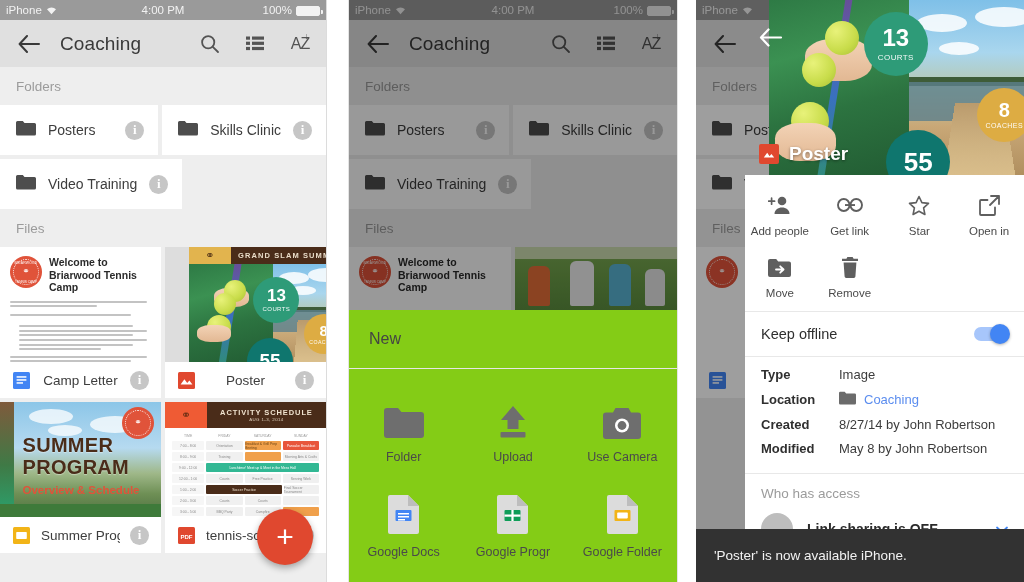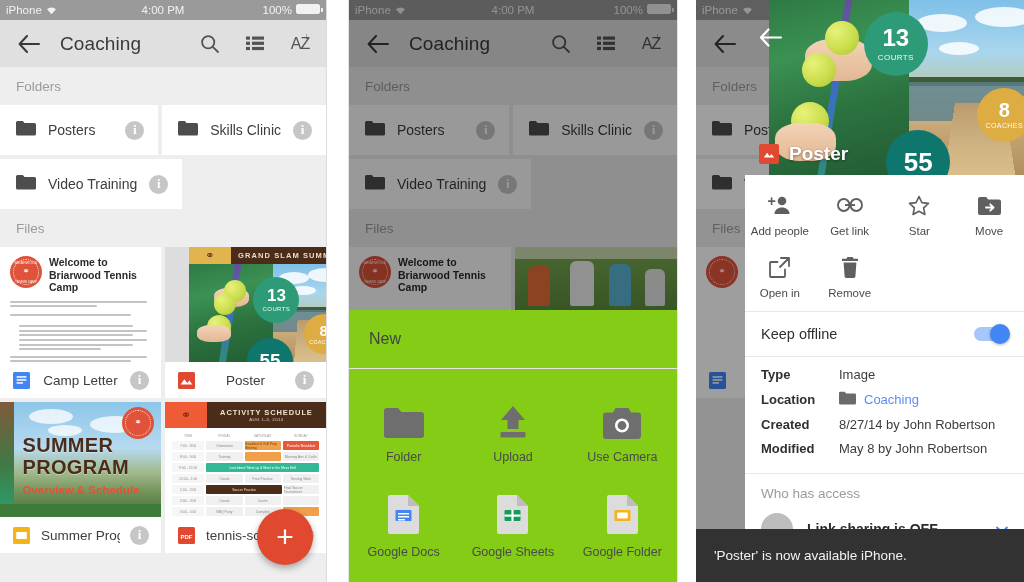--- a/index.html
+++ b/index.html
@@ -20,21 +20,21 @@
   .screen { position: absolute; inset: 0; overflow: hidden; }
 
   
   .statusbar {
     height: 20px; background: #9a9a9a; color: #f2f2f2;
     display: flex; align-items: center; font-size: 11.5px;
     padding: 0 6px; position: relative;
   }
   .sb-left { display: flex; align-items: center; gap: 4px; }
   .sb-center { position: absolute; left: 0; right: 0; text-align: center; font-size: 11.5px; }
-  .sb-right { margin-left: auto; display: flex; align-items: flex-start; gap: 4px; z-index:2;}
+  .sb-right { margin-left: auto; display: flex; align-items: flex-end; gap: 4px; z-index:2;}
   .wifi { width: 11px; height: 9px; position: relative; display:inline-block;}
   .wifi svg { display:block; }
   .battery {
     width: 24px; height: 10px; border: 1.3px solid #f2f2f2; border-radius: 2px;
     position: relative; background: #f2f2f2;
   }
   .battery:after {
     content: ""; position: absolute; right: -4px; top: 2.5px;
     width: 2.5px; height: 4px; background: #f2f2f2; border-radius: 0 1px 1px 0;
   }
@@ -690,21 +690,21 @@
           <div class="new-item">
             <div class="glyph">
               <svg width="31" height="39" viewBox="0 0 31 39">
                   <path d="M0 2a2 2 0 0 1 2-2h18l11 11v26a2 2 0 0 1-2 2H2a2 2 0 0 1-2-2Z" fill="#dcdcdc"></path>
                   <path d="M20 0 l11 11 H20Z" fill="#bdbdbd"></path>
                   <rect x="7.5" y="15" width="16" height="11" rx="1" fill="#0f9d58"></rect>
                   <rect x="14.4" y="15" width="2.2" height="11" fill="#fff"></rect>
                   <rect x="7.5" y="19.5" width="16" height="2.2" fill="#fff"></rect>
                 </svg>
             </div>
-            <div class="lbl">Google Sheets</div>
+            <div class="lbl">Google Progr</div>
           </div>
 
           <div class="new-item">
             <div class="glyph">
               <svg width="31" height="39" viewBox="0 0 31 39">
                   <path d="M0 2a2 2 0 0 1 2-2h18l11 11v26a2 2 0 0 1-2 2H2a2 2 0 0 1-2-2Z" fill="#dcdcdc"></path>
                   <path d="M20 0 l11 11 H20Z" fill="#bdbdbd"></path>
                   <rect x="7.5" y="15" width="16" height="11" rx="1" fill="#f2b417"></rect>
                   <rect x="10.2" y="17.6" width="10.6" height="5.8" rx="0.8" fill="#fff"></rect>
                 </svg>
@@ -872,35 +872,35 @@
           <div class="act">
             <div class="glyph">
               <svg width="22" height="21" viewBox="0 0 22 21">
                   <path d="M11 1.5 l2.9 6.1 6.6.8 -4.9 4.5 1.3 6.6 -5.9-3.3 -5.9 3.3 1.3-6.6 -4.9-4.5 6.6-.8Z" stroke="#5f5f5f" stroke-width="1.6" fill="none" stroke-linejoin="round"></path>
                 </svg>
             </div>
             <div class="lbl">Star</div>
           </div>
           <div class="act">
             <div class="glyph">
+              <svg width="21" height="21" viewBox="0 0 21 21">
+                  <path d="M12 1h8v8M20 1 L11 10" stroke="#5f5f5f" stroke-width="1.8" fill="none" stroke-linecap="round" stroke-linejoin="round"></path>
+                  <path d="M16 12.5V19a1 1 0 0 1-1 1H2a1 1 0 0 1-1-1V6a1 1 0 0 1 1-1h6.5" stroke="#5f5f5f" stroke-width="1.8" fill="none" stroke-linecap="round" stroke-linejoin="round"></path>
+                </svg>
+            </div>
+            <div class="lbl">Open in</div>
+          </div>
+          <div class="act">
+            <div class="glyph">
               <svg width="23" height="19" viewBox="0 0 23 19">
                   <path d="M0 3a2 2 0 0 1 2-2h6.2l2 2.4H21a2 2 0 0 1 2 2V17a2 2 0 0 1-2 2H2a2 2 0 0 1-2-2Z" fill="#5f5f5f"></path>
                   <path d="M8 11.5h7M12.2 8.3 L15.6 11.5 L12.2 14.7" stroke="#fff" stroke-width="1.8" fill="none" stroke-linecap="round" stroke-linejoin="round"></path>
                 </svg>
             </div>
             <div class="lbl">Move</div>
-          </div>
-          <div class="act">
-            <div class="glyph">
-              <svg width="21" height="21" viewBox="0 0 21 21">
-                  <path d="M12 1h8v8M20 1 L11 10" stroke="#5f5f5f" stroke-width="1.8" fill="none" stroke-linecap="round" stroke-linejoin="round"></path>
-                  <path d="M16 12.5V19a1 1 0 0 1-1 1H2a1 1 0 0 1-1-1V6a1 1 0 0 1 1-1h6.5" stroke="#5f5f5f" stroke-width="1.8" fill="none" stroke-linecap="round" stroke-linejoin="round"></path>
-                </svg>
-            </div>
-            <div class="lbl">Open in</div>
           </div>
           <div class="act">
             <div class="glyph">
               <svg width="18" height="21" viewBox="0 0 18 21">
                   <path d="M6.4 0h5.2l1 1.8H17V4H1V1.8h4.4Z" fill="#5f5f5f"></path>
                   <path d="M2.6 5.4h12.8l-1 14.1a1.5 1.5 0 0 1-1.5 1.4H5.1a1.5 1.5 0 0 1-1.5-1.4Z" fill="#5f5f5f"></path>
                 </svg>
             </div>
             <div class="lbl">Remove</div>
           </div>

